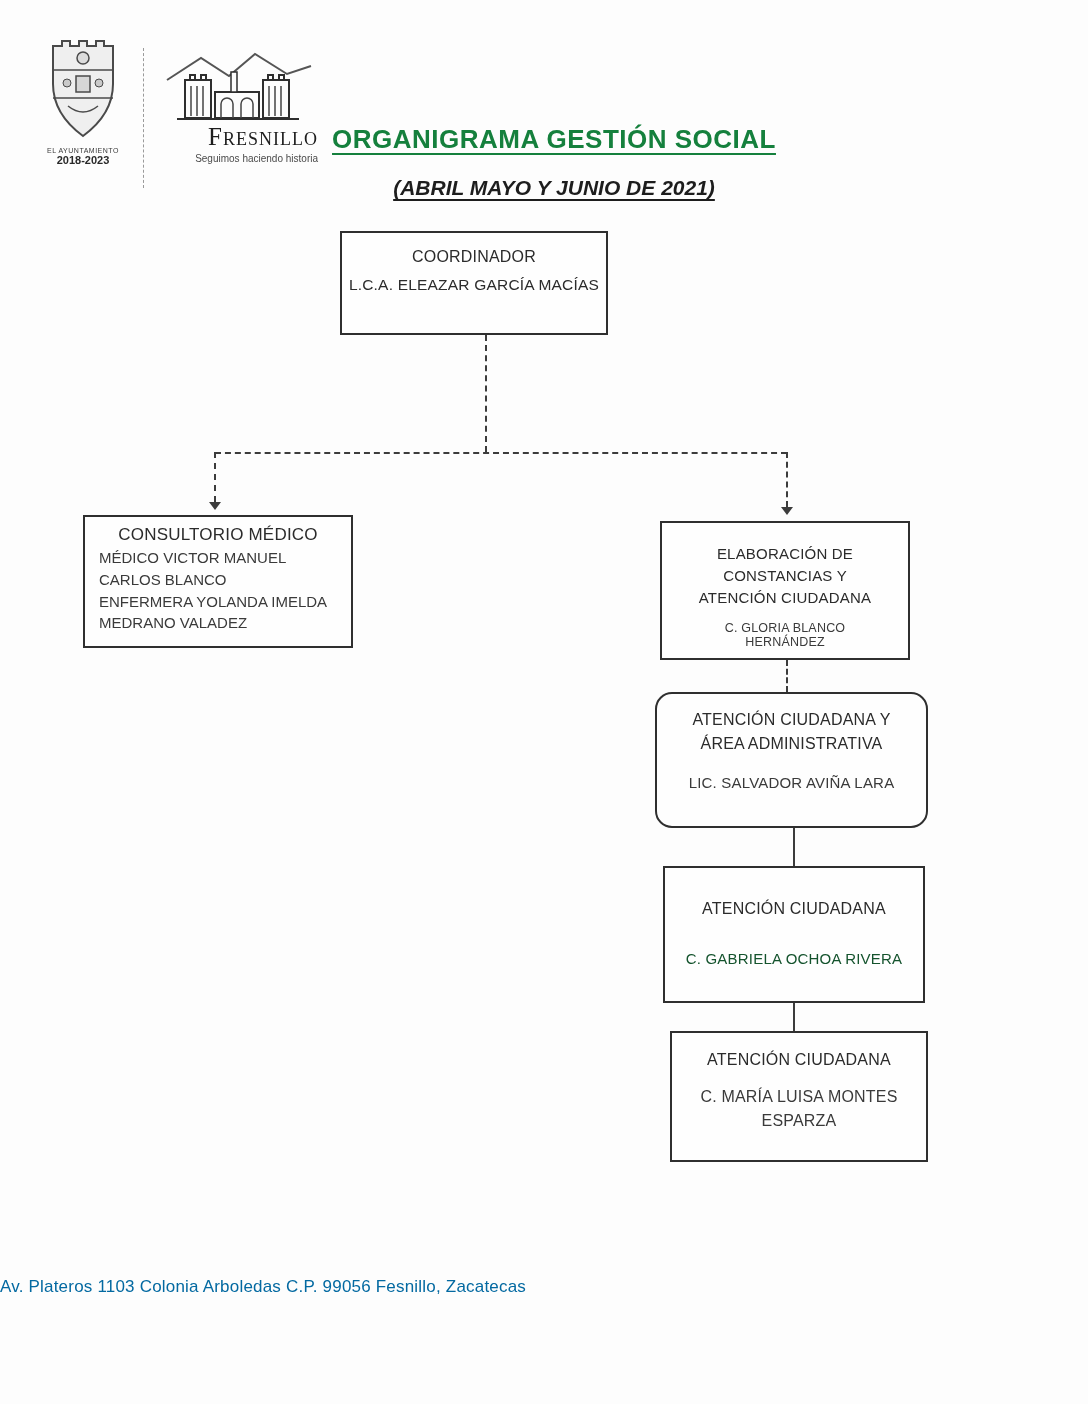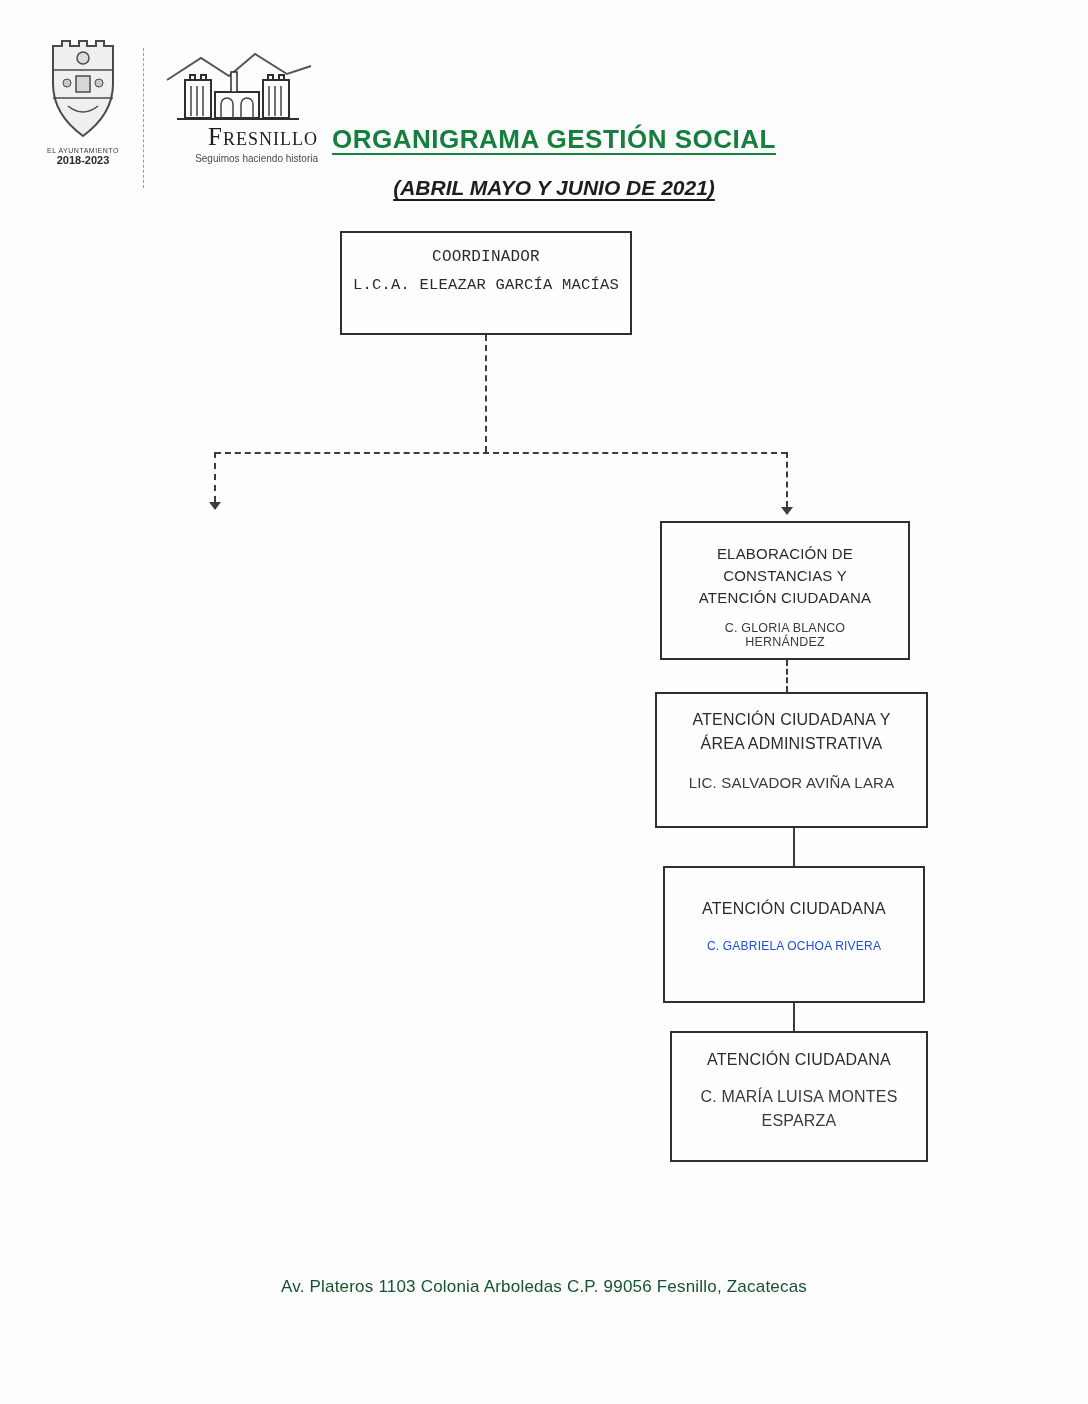--- a/index.html
+++ b/index.html
@@ -51,59 +51,59 @@
   .obox {
     position: absolute;
     border: 2px solid #2f2f2f;
     background: #fefefe;
     text-align: center;
     color: #2b2b2b;
   }
   .obox .role { letter-spacing: .2px; }
   .obox .name { letter-spacing: .2px; }
 
-  .box-coordinator { left: 340px; top: 231px; width: 292px; height: 104px; padding-top: 15px; font-family: Liberation Mono, monospace; }
+  .box-coordinator { left: 340px; top: 231px; width: 268px; height: 104px; padding-top: 15px; }
   .box-coordinator .role { font-size: 16px; }
   .box-coordinator .name { font-size: 15.5px; margin-top: 10px; }
 
   .box-consultorio { left: 83px; top: 515px; width: 270px; height: 133px; padding: 8px 14px 0 14px; }
   .box-consultorio .role { font-size: 17px; text-align: center; margin-bottom: 2px; }
   .box-consultorio .member-line { font-size: 15px; text-align: left; line-height: 1.45; color: #3a3a3a; }
 
   .box-elaboracion { left: 660px; top: 521px; width: 250px; height: 139px; padding: 20px 24px 0 24px; }
   .box-elaboracion .role { font-size: 15px; line-height: 1.45; }
   .box-elaboracion .name { font-size: 12.5px; margin-top: 13px; color: #3a3a3a; }
 
-  .box-admin { left: 655px; top: 692px; width: 273px; height: 136px; padding: 14px 16px 0 16px; }
+  .box-admin { left: 655px; top: 692px; width: 273px; height: 136px; padding: 14px 16px 0 16px; border-radius: 17px; }
   .box-admin .role { font-size: 16px; line-height: 1.5; }
   .box-admin .name { font-size: 15px; margin-top: 18px; color: #3a3a3a; }
 
   .box-atencion1 { left: 663px; top: 866px; width: 262px; height: 137px; padding: 32px 18px 0 18px; }
   .box-atencion1 .role { font-size: 16px; }
-  .box-atencion1 .name { font-size: 12px; margin-top: 21px; color: #1d4ed8; }
+  .box-atencion1 .name { font-size: 15px; margin-top: 32px; color: #14532d; }
 
   .box-atencion2 { left: 670px; top: 1031px; width: 258px; height: 131px; padding: 18px 24px 0 24px; }
   .box-atencion2 .role { font-size: 16px; }
   .box-atencion2 .name { font-size: 16px; margin-top: 16px; line-height: 1.5; color: #3a3a3a; }
 
   
   .conn { position: absolute; }
   .v-dash { width: 0; border-left: 2px dashed #3c3c3c; }
   .h-dash { height: 0; border-top: 2px dashed #3c3c3c; }
   .v-solid { width: 0; border-left: 2px solid #3c3c3c; }
   .arrow-down {
     position: absolute; width: 0; height: 0;
     border-left: 6px solid transparent; border-right: 6px solid transparent;
     border-top: 8px solid #3c3c3c;
   }
 
   
   .footer-address {
     position: absolute; left: 0; right: 0; top: 1277px;
-    text-align: center; font-size: 17px; color: #14532d; letter-spacing: .2px;
+    text-align: left; font-size: 17px; color: #0369a1; letter-spacing: .2px;
   }
 </style>
 </head>
 <body>
 
 <div class="page">
 
   <div class="shield-logo">
     <span>
       <svg width="74" height="108" viewBox="0 0 74 108">
@@ -158,20 +158,27 @@
   <div class="arrow-down" style="left:781px; top:507px;"></div>
   <div class="conn v-dash" style="left:786px; top:660px; height:32px;"></div>
   <div class="conn v-solid" style="left:793px; top:828px; height:38px;"></div>
   <div class="conn v-solid" style="left:793px; top:1003px; height:28px;"></div>
 
   <div class="obox box-coordinator">
     <div class="role">COORDINADOR</div>
     <div class="name">L.C.A. ELEAZAR GARCÍA MACÍAS</div>
   </div>
 
+  <div class="obox box-consultorio">
+    <div class="role">CONSULTORIO MÉDICO</div>
+    <div class="member-line">MÉDICO VICTOR MANUEL</div>
+    <div class="member-line">CARLOS BLANCO</div>
+    <div class="member-line">ENFERMERA YOLANDA IMELDA</div>
+    <div class="member-line">MEDRANO VALADEZ</div>
+  </div>
 
   <div class="obox box-elaboracion">
     <div class="role">ELABORACIÓN DE CONSTANCIAS Y ATENCIÓN CIUDADANA</div>
     <div class="name">C. GLORIA BLANCO HERNÁNDEZ</div>
   </div>
 
   <div class="obox box-admin">
     <div class="role">ATENCIÓN CIUDADANA Y ÁREA ADMINISTRATIVA</div>
     <div class="name">LIC. SALVADOR AVIÑA LARA</div>
   </div>

